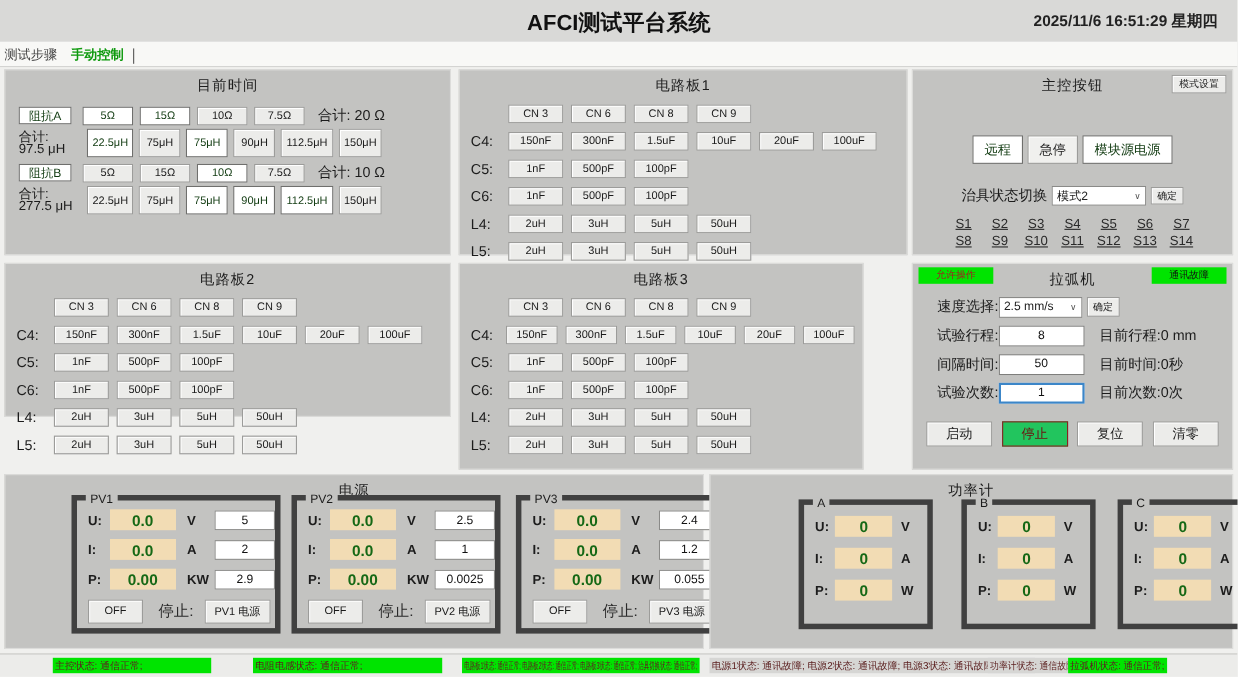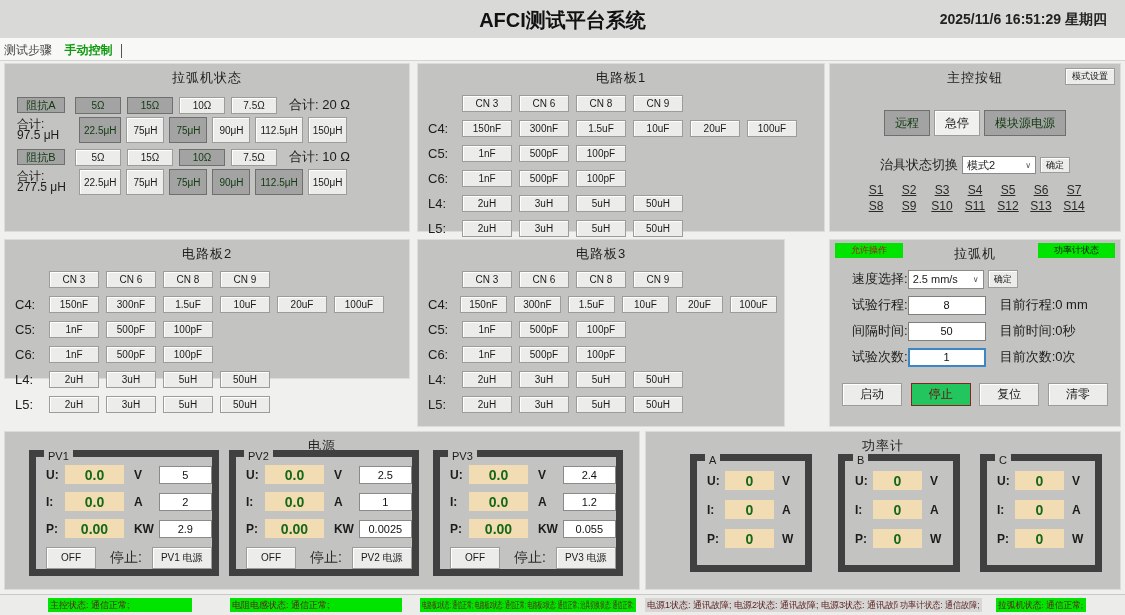--- a/index.html
+++ b/index.html
@@ -29,66 +29,66 @@
   #arcMachine{left:829px;top:239px;width:292px;height:188px;}
   #powerPanel{left:4px;top:431px;width:636px;height:159px;}
   #meterPanel{left:645px;top:431px;width:476px;height:159px;}
   
   .btn{
     display:inline-flex;align-items:center;justify-content:center;
     background:#ececea;border:1px solid #9c9c9a;box-sizing:border-box;
     font-size:10px;color:#1a1a1a;box-shadow:inset 1px 1px 0 #fff;
     white-space:nowrap;cursor:default;
   }
-  .btn.on{background:#a3a3a3;border-color:#6f6f6d;box-shadow:none;color:#103a10;}
+  .btn.on{background:#ffffff;border-color:#6f6f6d;box-shadow:none;color:#103a10;}
   
   .rl-row{display:flex;align-items:center;margin:9px 0 0 12px;height:18px;}
   .rl-row .lead{width:48px;height:16px;font-size:11px;margin-right:10px;}
   .rl-row .res{width:46px;height:17px;margin-right:6px;}
   .rl-row .ind{min-width:38px;padding:12px 4px;height:17px;margin-right:5px;}
   .rl-total{font-size:13px;color:#1c1c1c;margin-left:6px;white-space:nowrap;}
   .rl-lead{width:58px;margin-right:4px;font-size:12px;line-height:11px;color:#1c1c1c;white-space:nowrap;}
   .rl-row.indrow{margin-top:7px;}
   
   .board-row{display:flex;align-items:center;margin:8px 0 0 10px;height:17px;}
   .board-row .rowlab{width:34px;font-size:13px;color:#1c1c1c;}
   .board-row .btn{width:50px;height:17px;margin-right:7px;}
   .board-row.cnrow{margin-left:44px;}
   
   .corner-btn{position:absolute;font-size:9px;padding:1px 6px;}
   #modeSettings{right:5px;top:4px;}
-  .mc-buttons{display:flex;justify-content:center;margin-top:23px;border-radius:12px;}
+  .mc-buttons{display:flex;justify-content:center;margin-top:36px;border-radius:12px;}
   .mc-buttons .btn{height:26px;font-size:12px;padding:0 10px;margin:0 2px;}
   .mc-buttons .btn.gray{background:#f0f0ee;}
   .mc-fixture{display:flex;align-items:center;justify-content:center;margin-top:20px;}
   .mc-fixture .flabel{font-size:13px;color:#1c1c1c;margin-right:4px;}
   .selectbox{display:inline-flex;align-items:center;justify-content:space-between;background:#fff;border:1px solid #8a8a88;font-size:11px;color:#222;padding:0 4px;box-sizing:border-box;}
   .selectbox .arrow{font-size:8px;color:#555;margin-left:4px;}
-  #fixtureSelect{width:74px;height:18px;justify-content:space-between;}
+  #fixtureSelect{width:86px;height:18px;justify-content:space-between;}
   .mini-btn{font-size:9px;height:16px;padding:0 5px;margin-left:4px;}
   .sw-grid{margin-top:9px;text-align:center;}
   .sw-row{display:flex;justify-content:center;margin-top:2px;}
   .sw{width:33px;font-size:12px;color:#2a2a2a;text-align:center;text-decoration:underline;}
   .sw.u{text-decoration:underline;}
   
   .badge{position:absolute;top:3px;background:#00e400;font-size:9px;padding:1px 16px;color:#111;}
   #allowBadge{left:5px;color:#a02020;}
   #arcSettings{right:5px;}
   .arc-row{display:flex;align-items:center;margin:6px 0 0 22px;height:20px;}
   .arc-label{font-size:13px;color:#1c1c1c;white-space:nowrap;}
   .arc-input{width:78px;height:19px;background:#fff;border:1px solid #7e7e7c;box-sizing:border-box;
     display:inline-flex;align-items:center;justify-content:center;font-size:11px;color:#111;}
   .arc-input.focused{border:2px solid #3c86c8;}
   .arc-status{font-size:13px;color:#1c1c1c;margin-left:14px;white-space:nowrap;}
   #speedSelect{width:76px;height:19px;font-size:11px;}
   .arc-buttons{display:flex;justify-content:space-between;margin:16px 12px 0 12px;}
   .arc-buttons .btn{width:60px;height:23px;font-size:12px;}
   .btn.red{background:#22c55e;border-color:#8a2020;color:#6e0e0e;box-shadow:none;}
   
-  .fieldset{position:absolute;border:7px solid #404040;box-sizing:border-box;}
+  .fieldset{position:absolute;border:5px solid #404040;box-sizing:border-box;margin-left:36px;}
   .fieldset .legend{position:absolute;top:-7px;left:8px;background:#c3c3c1;font-size:11px;color:#1c1c1c;padding:0 4px;}
   .pv-row{display:flex;align-items:center;margin:8px 0 0 10px;height:19px;}
   .pv-lab{width:20px;font-size:12px;font-weight:bold;color:#1c1c1c;}
   .valbox{background:#f2dcb4;display:inline-flex;align-items:center;justify-content:center;
     font-size:14px;font-weight:bold;color:#156815;box-sizing:border-box;}
   .pv-row .valbox{width:62px;height:19px;margin-right:10px;}
   .pv-unit{width:26px;font-size:12px;font-weight:bold;color:#1c1c1c;}
   .pv-set{width:56px;height:18px;background:#fff;border:1px solid #8a8a88;box-sizing:border-box;
     display:inline-flex;align-items:center;justify-content:center;font-size:11px;color:#111;}
   .pv-bottom{display:flex;align-items:center;margin:8px 0 0 10px;height:23px;}
@@ -112,21 +112,21 @@
   <div class="datetime">2025/11/6  16:51:29   星期四</div>
 </div>
 
 <div class="tabbar">
   <span class="tab">测试步骤</span>
   <span class="tab active">手动控制</span>
   <span class="tab-divider"></span>
 </div>
 
 <div class="panel" id="rlPanel">
-  <div class="panel-title">拉弧机状态</div>
+  <div class="panel-title">目前时间</div>
   <div id="rlRows">
       <div class="rl-row">
         <div class="btn lead on">阻抗A</div>
         <div class="btn res on">5Ω</div>
         <div class="btn res on">15Ω</div>
         <div class="btn res">10Ω</div>
         <div class="btn res">7.5Ω</div>
         <span class="rl-total">合计: 20  Ω</span>
       </div>
       <div class="rl-row indrow">
@@ -330,21 +330,21 @@
         <span class="sw u">S11</span>
         <span class="sw">S12</span>
         <span class="sw u">S13</span>
         <span class="sw">S14</span>
       </div>
     </div>
 </div>
 
 <div class="panel" id="arcMachine">
   <span class="badge" id="allowBadge">允许操作</span>
-  <span class="badge" id="arcSettings">功率计状态</span>
+  <span class="badge" id="arcSettings">通讯故障</span>
   <div class="panel-title">拉弧机</div>
   <div class="arc-row">
     <span class="arc-label">速度选择:</span>
     <span class="selectbox" id="speedSelect">
       <span>2.5 mm/s</span>
       <span class="arrow">∨</span>
     </span>
     <span class="btn mini-btn" style="height:18px;">确定</span>
   </div>
   <div id="arcFields">
@@ -515,14 +515,14 @@
       </div>
     </div>
 </div>
 
 <div class="statusbar" id="statusBar">
     <div class="seg ok" style="left: 48px; width: 140px;"><span class="inner">主控状态: 通信正常;</span></div>
     <div class="seg ok" style="left: 230px; width: 168px;"><span class="inner">电阻电感状态: 通信正常;</span></div>
     <div class="seg ok" style="left: 420px; width: 212px;"><span class="inner" style="transform: scaleX(0.549223);">电路板1状态: 通信正常;  电路板2状态: 通信正常;  电路板3状态: 通信正常;  治具切换状态: 通信正常;</span></div>
     <div class="seg fault" style="left: 645px; width: 292px;"><span class="inner">电源1状态: 通讯故障;  电源2状态: 通讯故障;  电源3状态: 通讯故障;</span></div>
     <div class="seg fault" style="left: 898px; width: 80px;"><span class="inner" style="transform: scaleX(0.898876);">功率计状态: 通信故障;</span></div>
-    <div class="seg ok" style="left: 996px; width: 86px; font-family: Liberation Serif, serif;"><span class="inner" style="transform: scaleX(0.966292);">拉弧机状态: 通信正常;</span></div>
+    <div class="seg ok" style="left: 971px; width: 86px;"><span class="inner" style="transform: scaleX(0.966292);">拉弧机状态: 通信正常;</span></div>
   </div>
 
 </body></html>

